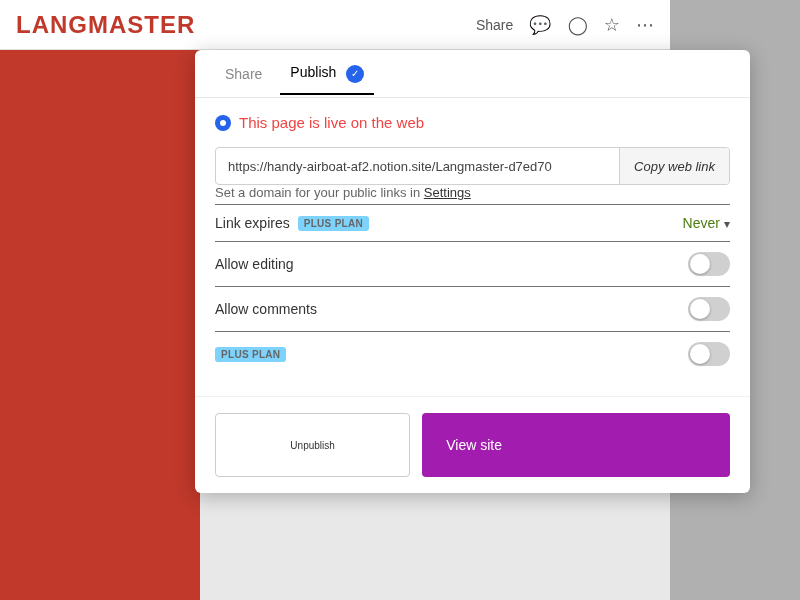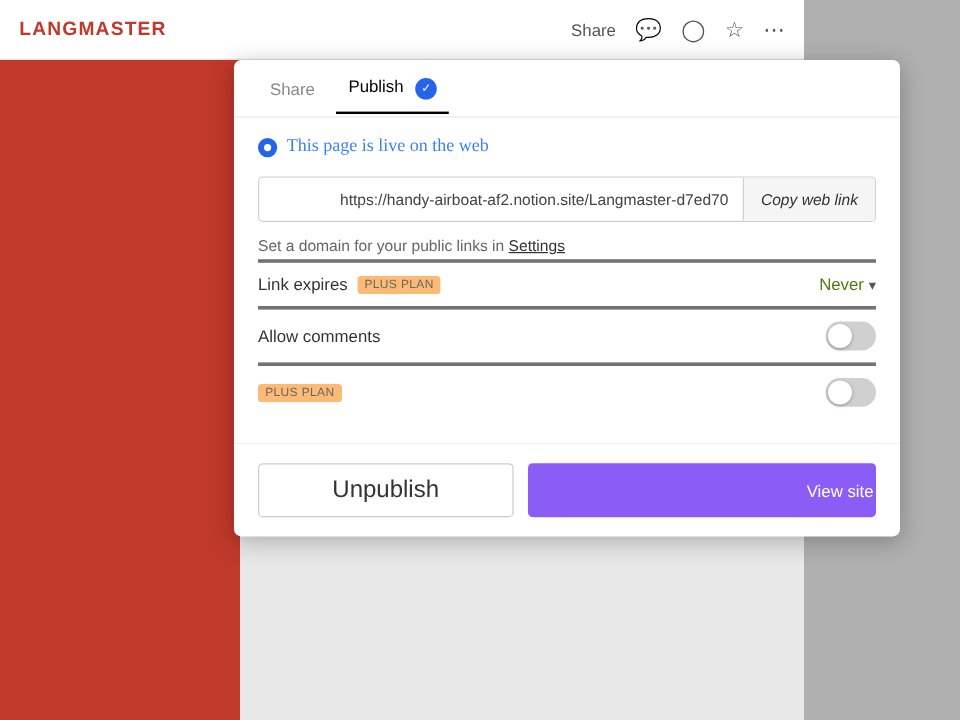--- a/index.html
+++ b/index.html
@@ -42,21 +42,21 @@
       display: flex;
       align-items: center;
       justify-content: space-between;
       padding: 0 16px;
       border-bottom: 1px solid #e0e0e0;
       z-index: 10;
     }
 
     .topbar-logo {
       font-weight: 900;
-      font-size: 16px;
+      font-size: 24px;
       color: #c0392b;
       letter-spacing: 1px;
     }
 
     .topbar-right {
       display: flex;
       align-items: center;
       gap: 16px;
     }
 
@@ -167,36 +167,33 @@
 
     .live-dot::after {
       content: '';
       width: 6px;
       height: 6px;
       background: white;
       border-radius: 50%;
     }
 
     .live-text {
-      color: #3b82f6;
+      color: #ef4444;
       font-size: 15px;
       font-weight: 500;
-      font-family: Liberation Serif, serif;
     }
 
     
     .url-bar {
       display: flex;
       align-items: center;
       border: 1px solid #d0d0d0;
       border-radius: 4px;
       overflow: hidden;
-      margin-bottom: 12px;
       height: 38px;
-      text-align: right;
     }
 
     .url-text {
       flex: 1;
       padding: 0 12px;
       font-size: 13px;
       color: #444;
       white-space: nowrap;
       overflow: hidden;
       text-overflow: ellipsis;
@@ -228,38 +225,38 @@
       text-decoration: underline;
       cursor: pointer;
     }
 
     
     .settings-row {
       display: flex;
       align-items: center;
       justify-content: space-between;
       padding: 10px 0;
-      border-top: 3px solid #737373;
+      border-top: 1px solid #737373;
     }
 
     .row-label {
       font-size: 14px;
       color: #333;
       display: flex;
       align-items: center;
       gap: 8px;
     }
 
     .badge-plus {
       font-size: 10px;
-      background: #fdba74;
+      background: #7dd3fc;
       color: #666;
       padding: 2px 6px;
       border-radius: 3px;
-      font-weight: 400;
+      font-weight: 700;
       letter-spacing: 0.3px;
     }
 
     .row-value {
       font-size: 14px;
       color: #4d7c0f;
       display: flex;
       align-items: center;
       gap: 4px;
     }
@@ -303,39 +300,39 @@
     .popup-footer {
       display: flex;
       gap: 12px;
       padding: 16px 20px;
       border-top: 1px solid #f0f0f0;
     }
 
     .btn-unpublish {
       flex: 1;
       padding: 10px;
-      font-size: 20px;
+      font-size: 10px;
       color: #333;
       background: #fff;
       border: 1px solid #ccc;
       border-radius: 4px;
       cursor: pointer;
       text-align: center;
     }
 
     .btn-view-site {
       flex: 1.5;
-      padding: 2px;
+      padding: 24px;
       font-size: 14px;
       color: #fff;
-      background: #8b5cf6;
+      background: #a21caf;
       border: none;
       border-radius: 4px;
       cursor: pointer;
-      text-align: right;
+      text-align: left;
       font-weight: 500;
     }
 
     
     .chevron-down::after {
       content: '▾';
       font-size: 12px;
       color: #555;
     }
   </style>
@@ -390,20 +387,26 @@
       <div class="row-label">
         <span>Link expires</span>
         <span class="badge-plus">PLUS PLAN</span>
       </div>
       <div class="row-value">
         <span>Never</span>
         <span class="chevron-down"></span>
       </div>
     </div>
 
+    <div class="settings-row">
+      <div class="row-label">
+        <span>Allow editing</span>
+      </div>
+      <div class="toggle off"></div>
+    </div>
 
     <div class="settings-row">
       <div class="row-label">
         <span>Allow comments</span>
       </div>
       <div class="toggle off"></div>
     </div>
 
 
     <div class="settings-row">

